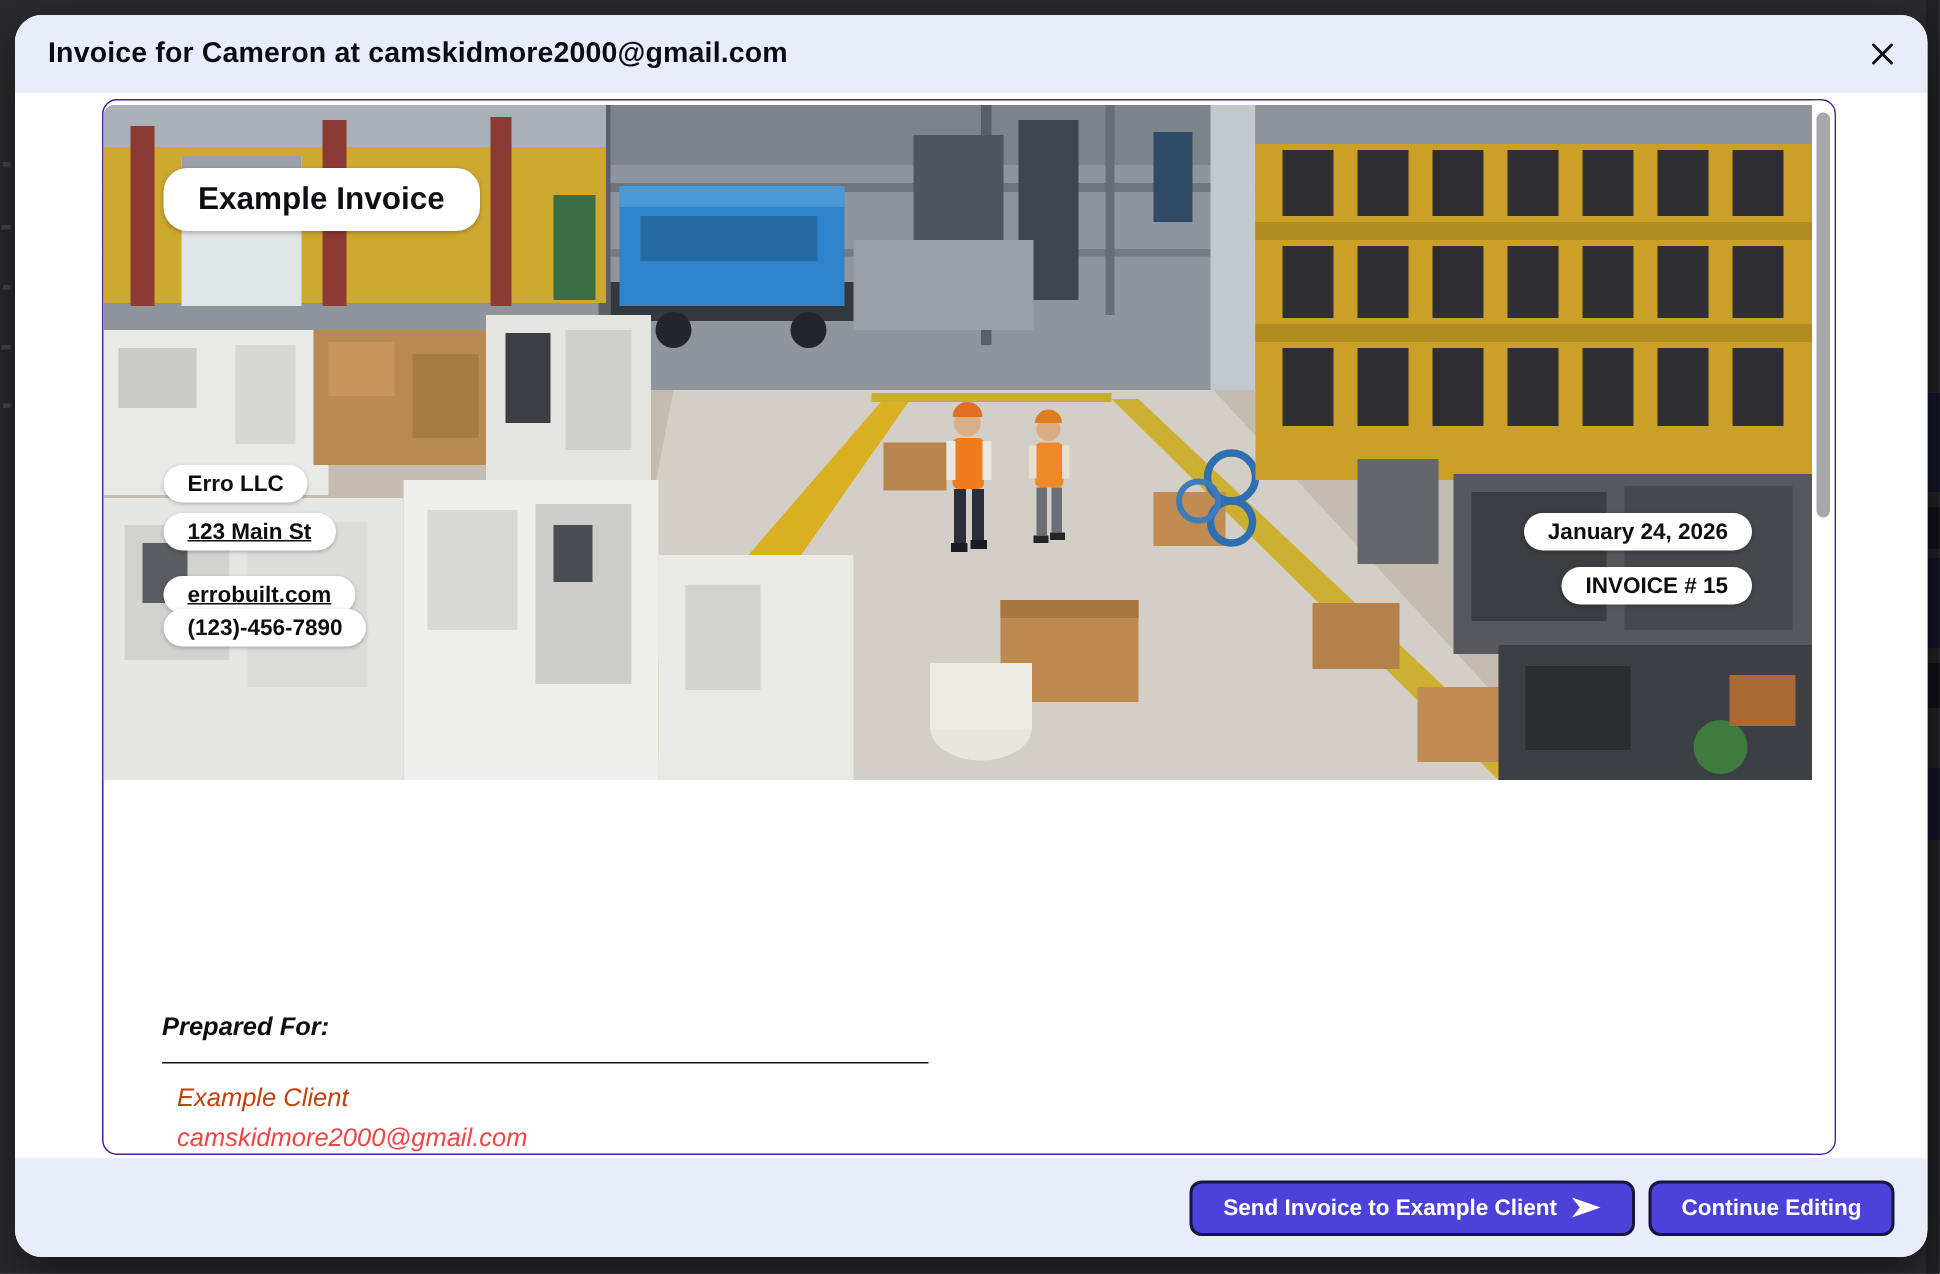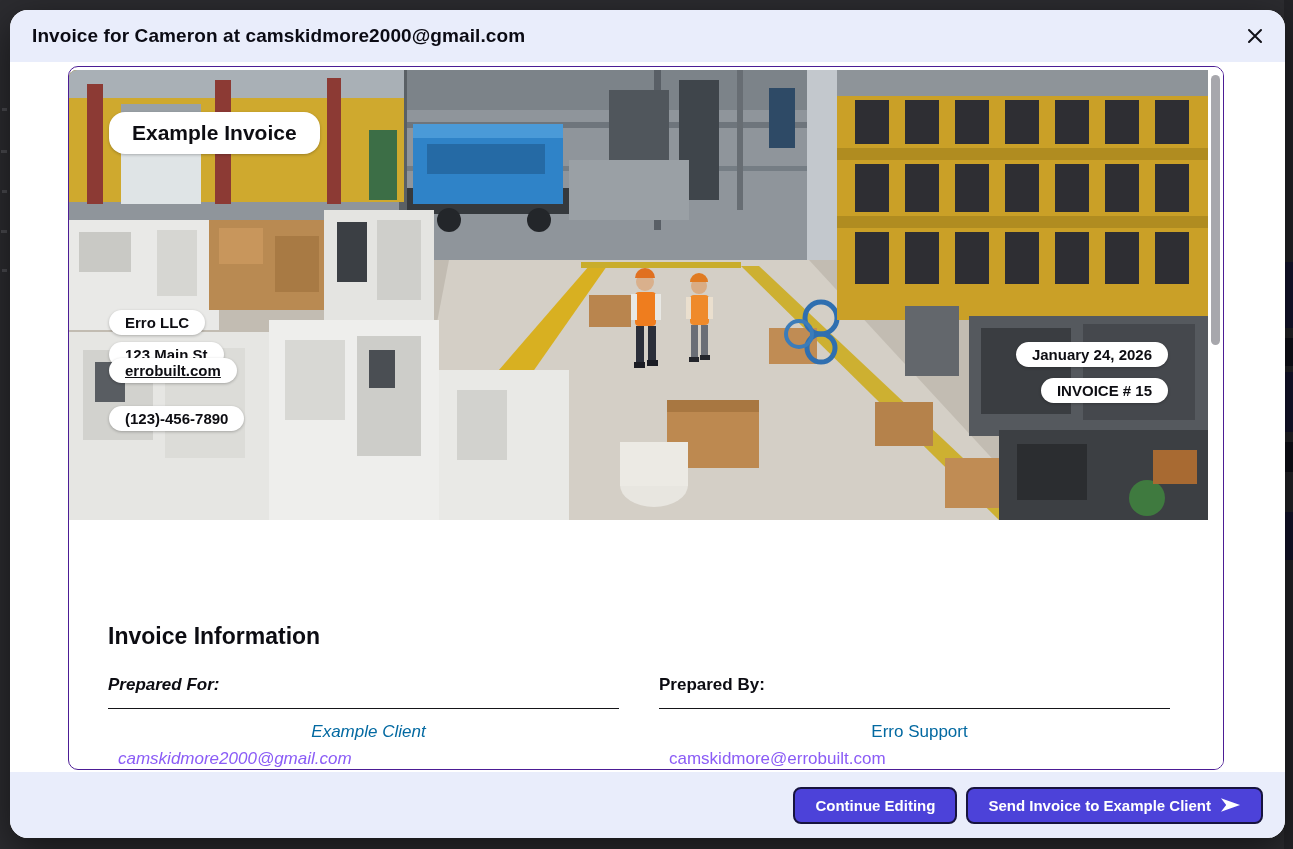--- a/index.html
+++ b/index.html
@@ -41,34 +41,34 @@
   .hero svg { display:block; }
 
   .pill { position:absolute; background:#ffffff; color:#0d0d12; font-weight:700;
     border-radius:999px; white-space:nowrap; box-shadow:0 1px 3px rgba(0,0,0,.25); }
   .pill-banner { left:40px; top:42px; font-size:21px; font-weight:800;
     padding:9px 23px; border-radius:16px; }
   .pill-sm { font-size:15px; padding:4px 16px;margin-top:32px; }
   .pill.u { text-decoration:underline; }
   .p-company  { left:40px; top:208px; }
   .p-address  { left:40px; top:240px; }
-  .p-website  { left:40px; top:256px; }
+  .p-website  { left:40px; top:282px; }
   .p-phone    { left:40px; top:304px;text-align:right; }
   .p-date     { right:40px; top:240px; }
   .p-invnum   { right:40px; top:276px; }
 
   
   .section-title { position:absolute; left:39px; top:556px; font-size:23px;
     font-weight:800; color:#0c0c12; }
   .col { position:absolute; top:608px; width:511px; }
   .col-left { left:39px;font-style:italic; } .col-right { left:590px; }
   .col .label { font-size:17px; font-weight:700; color:#0c0c12; }
   .col .rule { margin-top:13px; border-bottom:1.5px solid #151518; }
-  .col .name { margin:13px 0 0 10px; font-size:17px; color:#0369a1;text-align:center; }
-  .col .email { margin:7px 0 0 10px; font-size:17px; color:#8b5cf6; }
+  .col .name { margin:13px 0 0 10px; font-size:17px; color:#c2410c; }
+  .col .email { margin:7px 0 0 10px; font-size:17px; color:#ef4444; }
 
   
   .modal-footer { flex:0 0 66px; background:#e9edfb; display:flex; align-items:center;
     justify-content:flex-end; gap:9px; padding:0 22px; }
   .btn { height:37px; border-radius:8px; border:2px solid #17143f; cursor:pointer;
     background:#4c42d9; color:#ffffff; font-family:"Liberation Sans", sans-serif;
     font-size:15px; font-weight:700; padding:0 20px; display:flex; align-items:center; gap:9px; }
 </style>
 </head>
 <body>
@@ -239,48 +239,41 @@
 
           <div class="pill pill-banner">Example Invoice</div>
           <div class="pill pill-sm p-company">Erro LLC</div>
           <div class="pill pill-sm u p-address">123 Main St</div>
           <div class="pill pill-sm u p-website">errobuilt.com</div>
           <div class="pill pill-sm p-phone">(123)-456-7890</div>
           <div class="pill pill-sm p-date">January 24, 2026</div>
           <div class="pill pill-sm p-invnum">INVOICE # 15</div>
         </div>
 
-        <div class="section-title">Invoice Information</div>
 
         <div class="col col-left">
           <div class="label">Prepared For:</div>
           <div class="rule"></div>
           <div class="name">Example Client</div>
           <div class="email">camskidmore2000@gmail.com</div>
         </div>
 
-        <div class="col col-right">
-          <div class="label">Prepared By:</div>
-          <div class="rule"></div>
-          <div class="name">Erro Support</div>
-          <div class="email">camskidmore@errobuilt.com</div>
-        </div>
 
       </div>
       <div class="scrollbar-track">
         <div class="scrollbar-thumb"></div>
       </div>
     </div>
   </div>
 
   <div class="modal-footer">
-    <button class="btn">
-      <span>Continue Editing</span>
-    </button>
     <button class="btn">
       <span>Send Invoice to Example Client</span>
       <svg width="21" height="18" viewBox="0 0 22 18">
         <path d="M1 2 L21 9 L1 16 L6.5 9 Z" fill="#ffffff"></path>
       </svg>
     </button>
+    <button class="btn">
+      <span>Continue Editing</span>
+    </button>
   </div>
 
 </div>
 
 </body></html>

